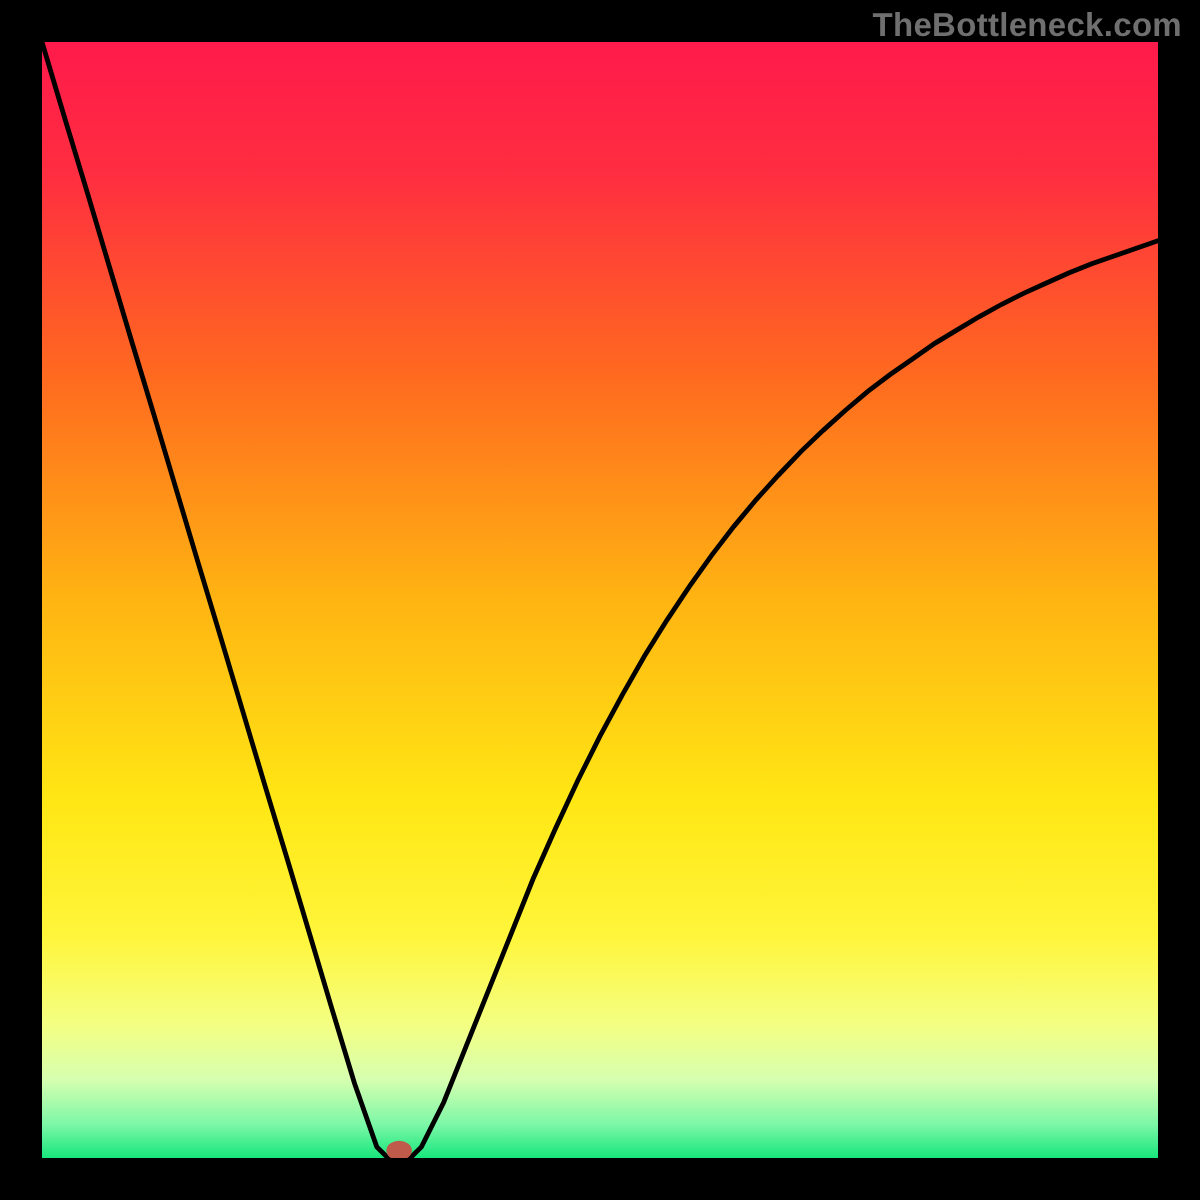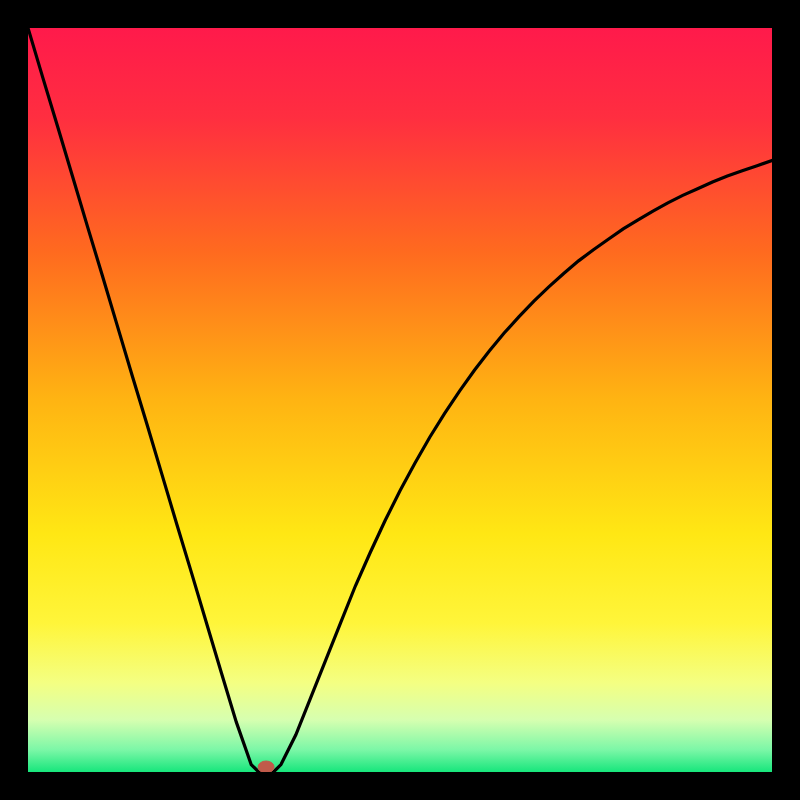--- a/index.html
+++ b/index.html
@@ -24,20 +24,21 @@
     position: absolute;
     top: 28px;
     left: 28px;
     width: 744px;
     height: 744px;
   }
 </style>
 </head>
 <body>
 <div class="outer">
+  <div class="watermark">TheBottleneck.com</div>
   <svg class="plot" viewBox="0 0 744 744">
     <defs>
       <linearGradient id="bg" x1="0" y1="0" x2="0" y2="1">
         <stop offset="0%" stop-color="#ff1a4b"></stop>
         <stop offset="12%" stop-color="#ff2e40"></stop>
         <stop offset="30%" stop-color="#ff6a1f"></stop>
         <stop offset="50%" stop-color="#ffb412"></stop>
         <stop offset="68%" stop-color="#ffe714"></stop>
         <stop offset="80%" stop-color="#fff53a"></stop>
         <stop offset="88%" stop-color="#f4ff82"></stop>

